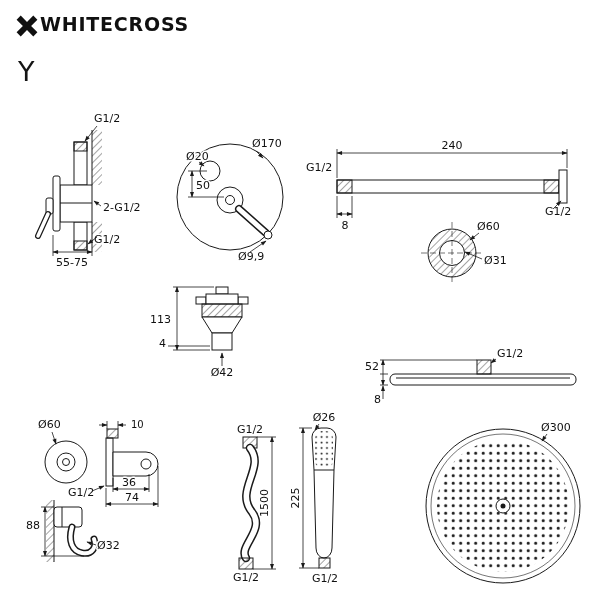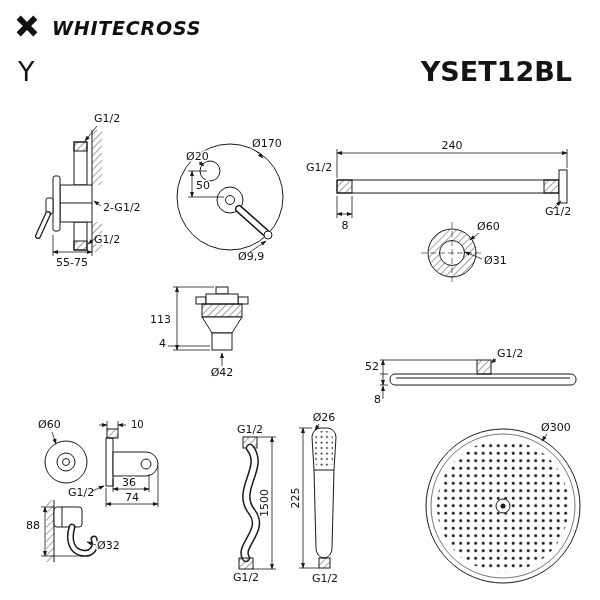--- a/index.html
+++ b/index.html
@@ -1,19 +1,19 @@
 <!DOCTYPE html>
 <html><head>
 <meta charset="utf-8">
 <style>
   * { margin:0; padding:0; box-sizing:border-box; }
   html,body { width:600px; height:600px; }
   body { background:#fff; font-family:"DejaVu Sans","Liberation Sans",sans-serif; position:relative; overflow:hidden; }
   .sheet { position:absolute; inset:0; background:#fff; }
-  .logo-row { position:absolute; top:13px; left:14px; display:flex; align-items:flex-end; gap:12px;font-style:italic; }
+  .logo-row { position:absolute; top:13px; left:14px; display:flex; align-items:flex-start; gap:0; }
   .brand { font-size:19px; font-weight:bold; letter-spacing:0.8px; color:#101010; }
   .series { position:absolute; top:56px; left:18px; font-size:27px; font-weight:400; color:#141414; }
   .model { position:absolute; top:56px; right:28px; font-size:27px; font-weight:600; color:#141414; }
   svg.draw { position:absolute; top:0; left:0; }
   .t { font-size:11px; fill:#101010; stroke:#fff; stroke-width:3px; paint-order:stroke; stroke-linejoin:round; font-family:"DejaVu Sans","Liberation Sans",sans-serif; }
   .ts { font-size:10px; fill:#101010; stroke:#fff; stroke-width:3px; paint-order:stroke; stroke-linejoin:round; }
   .ln { fill:none; stroke:#1a1a1a; stroke-width:1; }
   .fw { fill:#fff; stroke:#1a1a1a; stroke-width:1; }
   .fh { fill:url(#hatch); stroke:#1a1a1a; stroke-width:1; }
   .dim { fill:none; stroke:#1a1a1a; stroke-width:0.8; }
@@ -26,21 +26,20 @@
 
 <div class="sheet">
 
   <div class="logo-row">
     <svg width="26" height="26" viewBox="0 0 24 24">
       <path d="M2.4,6.2 L6.2,2.4 L12,8.2 L17.8,2.4 L21.6,6.2 L15.8,12 L21.6,17.8 L17.8,21.6 L12,15.8 L6.2,21.6 L2.4,17.8 L8.2,12 Z" fill="#101010"></path>
     </svg>
     <span class="brand">WHITECROSS</span>
   </div>
   <div class="series">Y</div>
-  <div class="model">YSET12BL</div>
 
   <svg class="draw" width="600" height="600" viewBox="0 0 600 600">
     <defs>
       <marker id="arr" viewBox="0 0 10 10" refX="9" refY="5" markerWidth="9" markerHeight="7" orient="auto-start-reverse">
         <path d="M0,1.4 L10,5 L0,8.6 Z" fill="#1a1a1a"></path>
       </marker>
       <pattern id="hatch" width="5" height="5" patternUnits="userSpaceOnUse" patternTransform="rotate(45)">
         <line x1="0" y1="0" x2="0" y2="5" stroke="#1a1a1a" stroke-width="0.8"></line>
       </pattern>
       <pattern id="dots" width="7.5" height="7.5" patternUnits="userSpaceOnUse">

